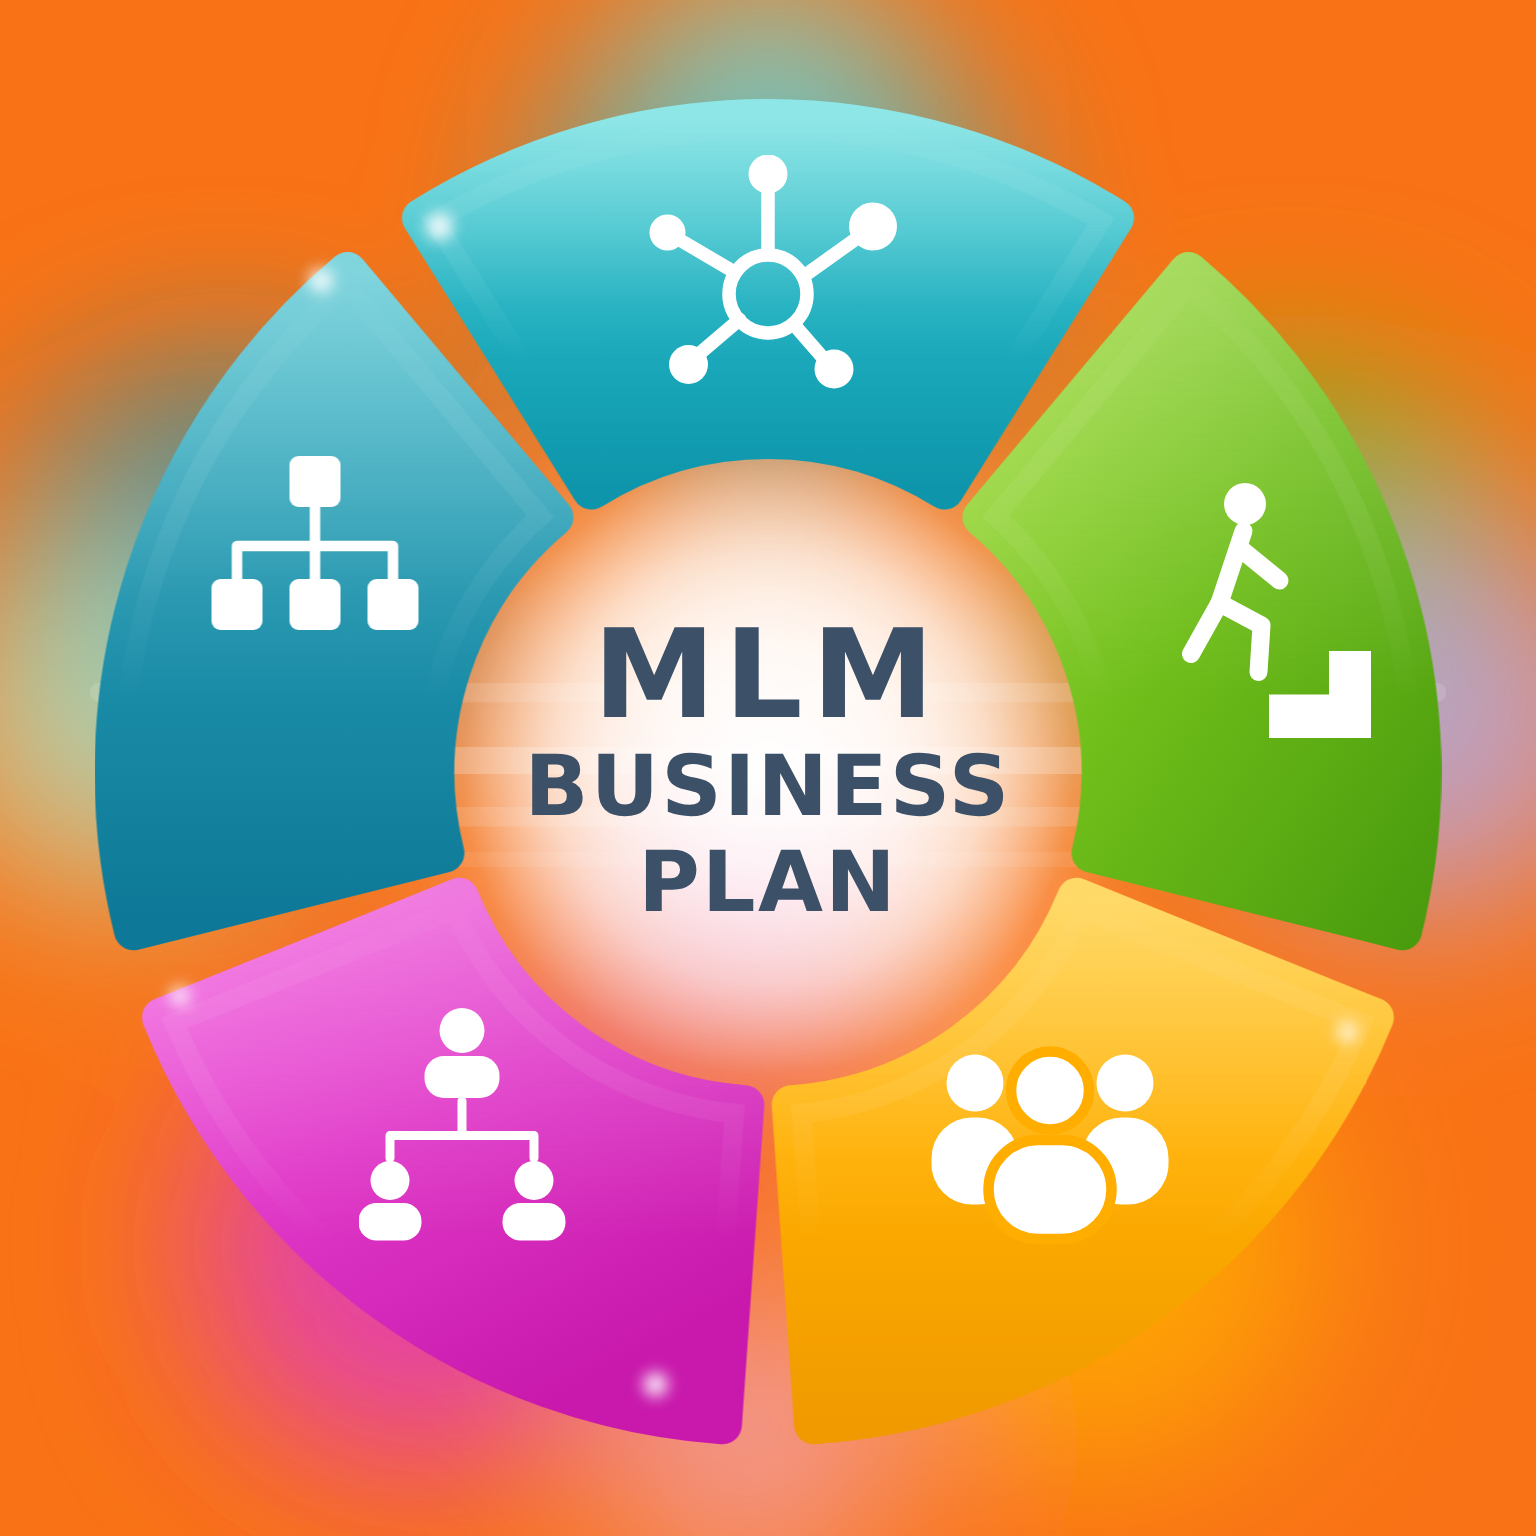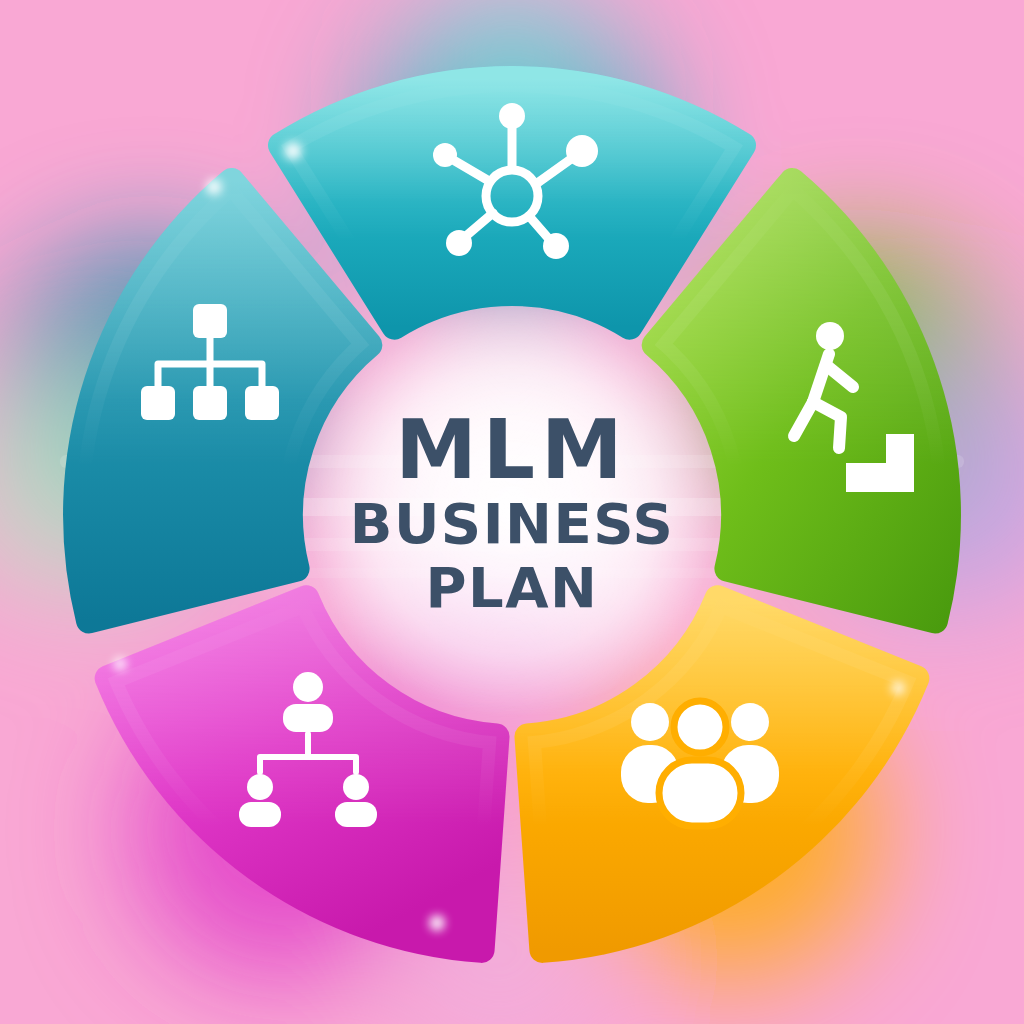--- a/index.html
+++ b/index.html
@@ -1,16 +1,16 @@
 <!DOCTYPE html>
 <html><head>
 <meta charset="utf-8">
 <style>
   html,body{margin:0;padding:0;background:#000;}
-  .stage{position:relative;width:1024px;height:1024px;background:#f9a8d4;overflow:hidden;}
+  .stage{position:relative;width:1024px;height:1024px;background:#f97316;overflow:hidden;}
   svg{position:absolute;left:0;top:0;}
   .title-text{
     font-family:"DejaVu Sans","Liberation Sans",sans-serif;
     font-weight:bold;
     text-anchor:middle;
   }
   .seg{stroke-width:26;stroke-linejoin:round;}
   .gloss{opacity:.22;stroke-width:26;stroke-linejoin:round;pointer-events:none;}
 </style>
 </head>

